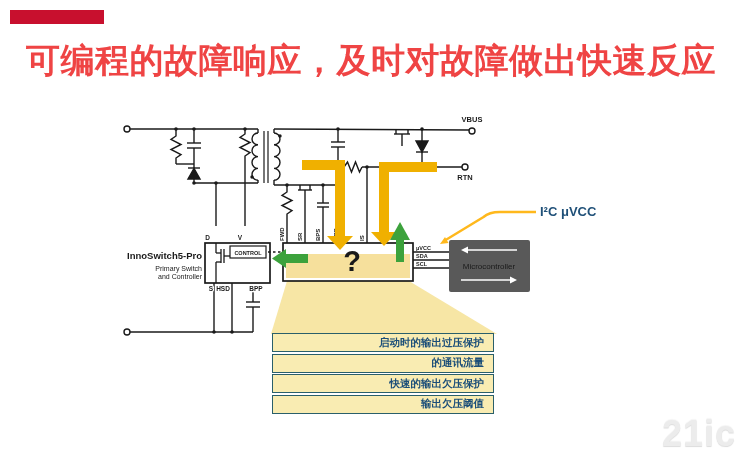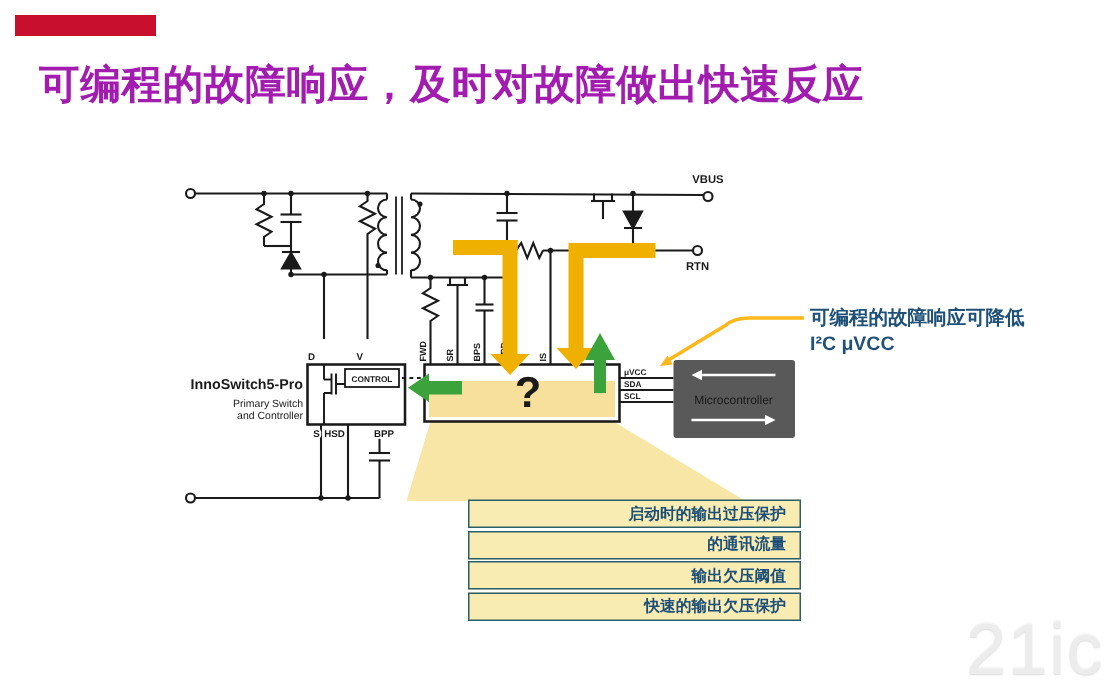--- a/index.html
+++ b/index.html
@@ -1,31 +1,31 @@
 <!DOCTYPE html>
 <html><head>
 <meta charset="utf-8">
 <style>
   html,body{margin:0;padding:0;background:#fff;}
   .slide{position:relative;width:740px;height:459px;background:#fff;overflow:hidden;
          font-family:"Liberation Sans",sans-serif;}
   .abs{position:absolute;}
   .accent-bar{left:10px;top:10px;width:94px;height:14px;background:#C8102E;}
-  .title{left:26px;top:38px;width:700px;font-size:27px;font-weight:bold;color:#a21caf;
+  .title{left:26px;top:38px;width:700px;font-size:34px;font-weight:bold;color:#ef4444;
          letter-spacing:0.5px;white-space:nowrap;}
   .circuit-svg{left:0;top:0;}
   .annotation{left:540px;top:203px;width:195px;font-size:13px;font-weight:bold;
               color:#1F5078;line-height:17px;}
-  .fault-table{left:272px;top:333px;width:222px;margin-left:40px;}
+  .fault-table{left:272px;top:333px;width:222px;}
   .fault-row{box-sizing:border-box;height:19px;margin-bottom:1.5px;border:1.6px solid #2A5F6A;
              background:#F9ECB2;color:#1B4E79;font-size:10.5px;font-weight:bold;
              display:flex;align-items:center;justify-content:flex-end;padding-right:9px;}
   .watermark{right:4px;bottom:2px;display:flex;align-items:flex-start;color:#ECECEC;
              text-shadow:0 1px 1px #DCDCDC,0 -1px 1px #F5F5F5;}
-  .wm-brand{font-size:48px;line-height:46px;font-weight:normal;letter-spacing:1px;}
+  .wm-brand{font-size:36px;line-height:46px;font-weight:bold;letter-spacing:1px;}
   .wm-col{display:flex;flex-direction:column;margin-left:4px;}
   .wm-site{font-size:21px;font-weight:bold;letter-spacing:2px;}
   .wm-tld{font-size:25px;font-style:italic;font-family:"Liberation Serif",serif;margin-top:-3px;}
   svg text{font-family:"Liberation Sans",sans-serif;fill:#1a1a1a;}
   .halo{paint-order:stroke;stroke:#fff;stroke-width:2.5px;}
 </style>
 </head>
 <body>
 
 <div class="slide">
@@ -229,28 +229,27 @@
       <text x="352" y="271" font-size="29" font-weight="bold" fill="#3CA23C" text-anchor="middle">?</text>
     </g>
 
     <g>
       <path d="M536,212 H500 Q489,212 483.5,217 L444,241" stroke="#FFB81C" stroke-width="2.4" fill="none"></path>
       <polygon points="440,244 448.5,243 445,237" fill="#FFB81C"></polygon>
     </g>
   </svg>
 
   <div class="abs annotation">
-    <div>可编程的故障响应可降低</div>
     <div>I²C μVCC</div>
   </div>
 
   <div class="abs fault-table">
     <div class="fault-row">启动时的输出过压保护</div>
     <div class="fault-row">的通讯流量</div>
+    <div class="fault-row">快速的输出欠压保护</div>
     <div class="fault-row">输出欠压阈值</div>
-    <div class="fault-row">快速的输出欠压保护</div>
   </div>
 
   <div class="abs watermark">
     <span class="wm-brand">21ic</span>
   </div>
 
 </div>
 
 </body></html>

